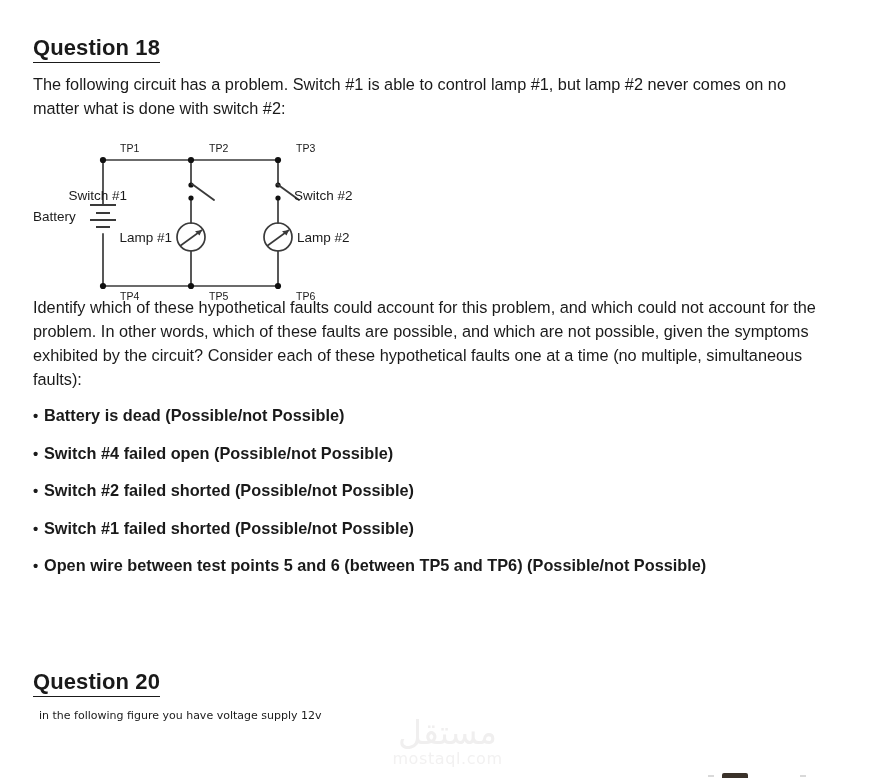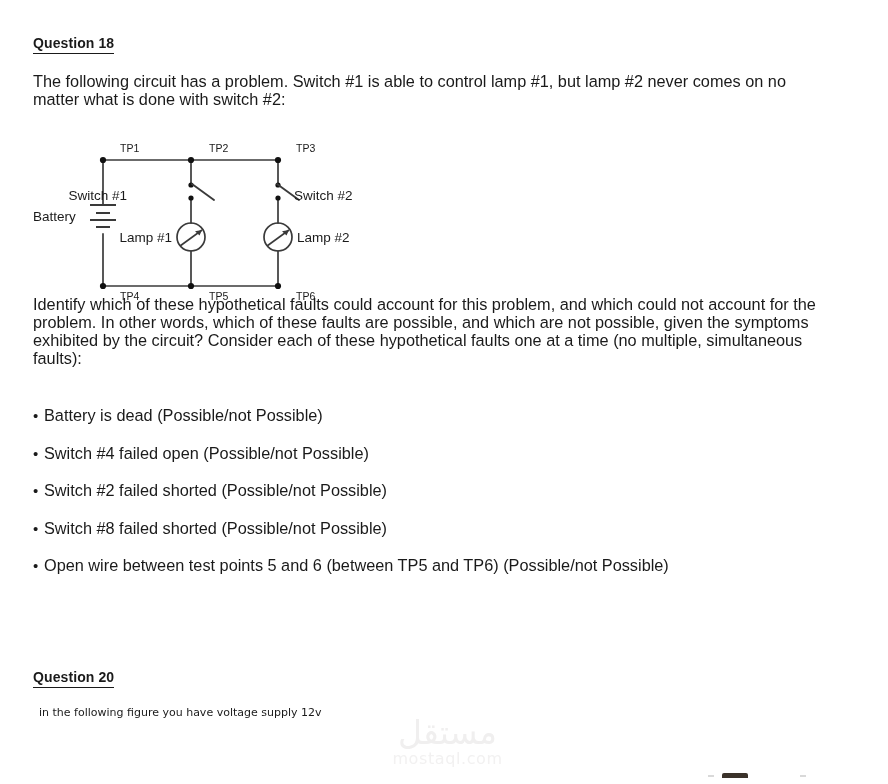--- a/index.html
+++ b/index.html
@@ -19,37 +19,37 @@
     position: absolute;
     left: 0; top: 0;
     width: 888px;
     height: 784px;
   }
 
   
   .q-heading {
     position: absolute;
     left: 33px;
-    font-size: 14px;
+    font-size: 22px;
     font-weight: bold;
     color: #1a1a1a;
     letter-spacing: .1px;
     padding-bottom: 2px;
     border-bottom: 1.6px solid #1a1a1a;
     line-height: 1.15;
   }
   #q18-heading { top: 35px; }
   #q19-heading { top: 669px; }
 
   
   .para {
     position: absolute;
     left: 33px;
     font-size: 16.3px;
-    line-height: 18px;
+    line-height: 24px;
     color: #1a1a1a;
   }
   #intro-para {
     top: 72px;
     width: 790px;
   }
   #identify-para {
     top: 295px;
     width: 790px;
   }
@@ -70,20 +70,21 @@
     margin: 0;
     padding: 0;
     list-style: none;
   }
   #fault-list li {
     font-size: 16.3px;
     line-height: 20px;
     height: 37.5px;
     color: #1a1a1a;
     white-space: nowrap;
+    font-weight: bold;
   }
   #fault-list li .bullet {
     display: inline-block;
     width: 11px;
     font-size: 15px;
   }
 
   
   #circuit {
     position: absolute;
@@ -243,21 +244,21 @@
     <li>
       <span class="bullet">•</span><span>Battery is dead (Possible/not Possible)</span>
     </li>
     <li>
       <span class="bullet">•</span><span>Switch #4 failed open (Possible/not Possible)</span>
     </li>
     <li>
       <span class="bullet">•</span><span>Switch #2 failed shorted (Possible/not Possible)</span>
     </li>
     <li>
-      <span class="bullet">•</span><span>Switch #8 failed shorted (Possible/not Possible)</span>
+      <span class="bullet">•</span><span>Switch #1 failed shorted (Possible/not Possible)</span>
     </li>
     <li>
       <span class="bullet">•</span><span>Open wire between test points 5 and 6 (between TP5 and TP6) (Possible/not Possible)</span>
     </li>
   </ul>
 
   <div class="q-heading" id="q19-heading">Question 20</div>
 
   <div class="para" id="q19-para">in the following figure you have voltage supply 12v</div>
 

